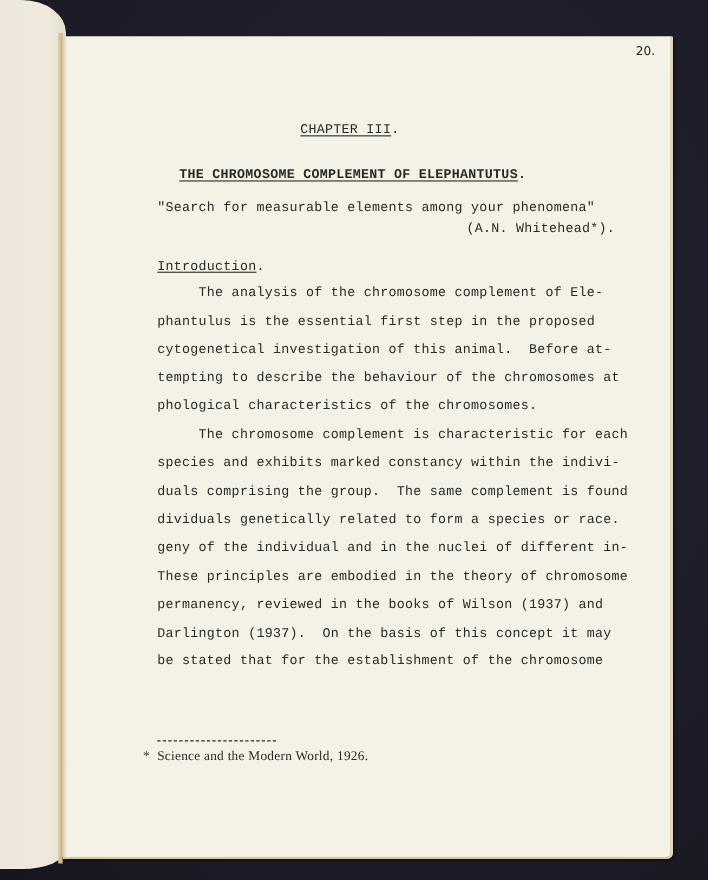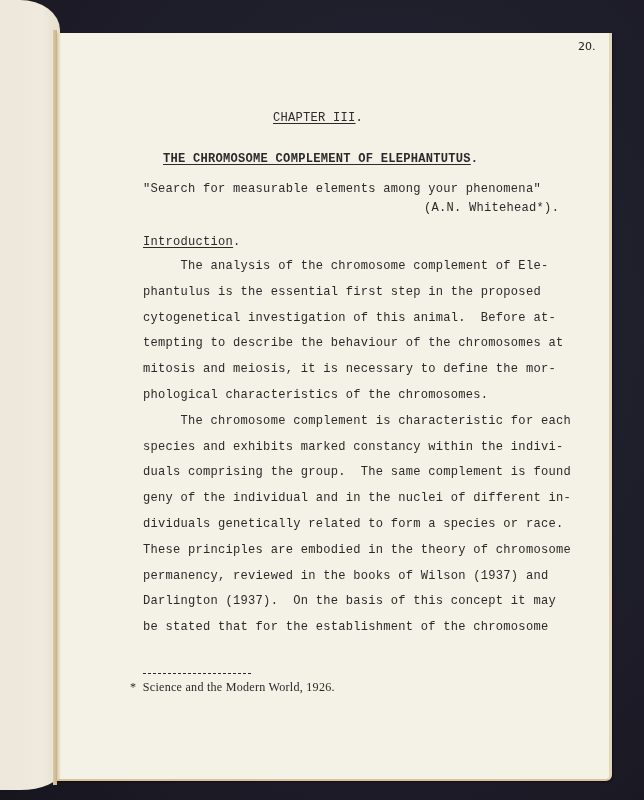--- a/index.html
+++ b/index.html
@@ -78,27 +78,26 @@
 <div class="text quote">"Search for measurable elements among your phenomena"</div>
 <div class="text attribution">(A.N. Whitehead*).</div>
 
 <div class="text intro"><span class="u">Introduction</span><span>.</span></div>
 
 <div class="body-block" id="body-block">
     <div class="line">     The analysis of the chromosome complement of Ele-</div>
     <div class="line">phantulus is the essential first step in the proposed</div>
     <div class="line">cytogenetical investigation of this animal.  Before at-</div>
     <div class="line">tempting to describe the behaviour of the chromosomes at</div>
-    <div class="line">mitosis and meiosis, it is necessary to define the mor-</div>
     <div class="line">phological characteristics of the chromosomes.</div>
     <div class="line">     The chromosome complement is characteristic for each</div>
     <div class="line">species and exhibits marked constancy within the indivi-</div>
     <div class="line">duals comprising the group.  The same complement is found</div>
+    <div class="line">dividuals genetically related to form a species or race.</div>
     <div class="line">geny of the individual and in the nuclei of different in-</div>
-    <div class="line">dividuals genetically related to form a species or race.</div>
     <div class="line">These principles are embodied in the theory of chromosome</div>
     <div class="line">permanency, reviewed in the books of Wilson (1937) and</div>
     <div class="line">Darlington (1937).  On the basis of this concept it may</div>
     <div class="line">be stated that for the establishment of the chromosome</div>
   </div>
 
 <div class="footnote-rule"></div>
 <div class="text footnote">*  Science and the Modern World, 1926.</div>
 
 </body></html>

